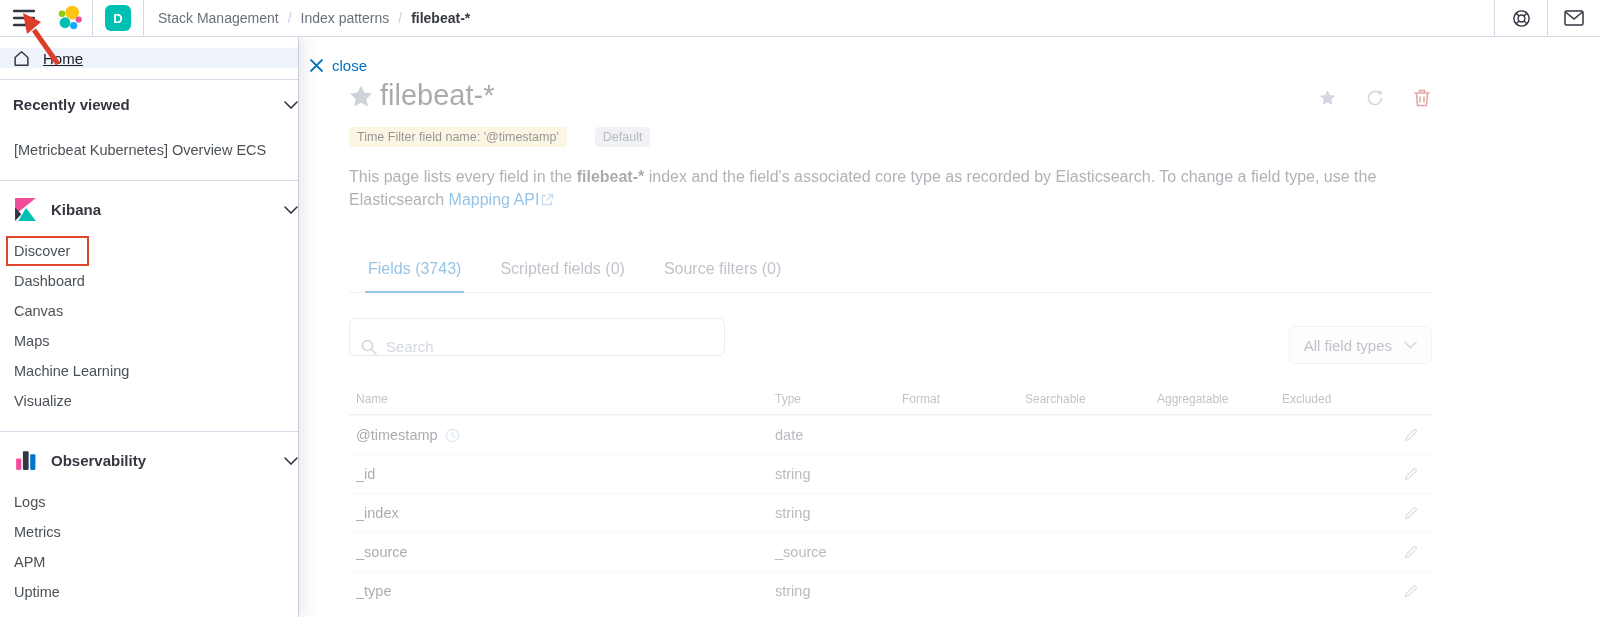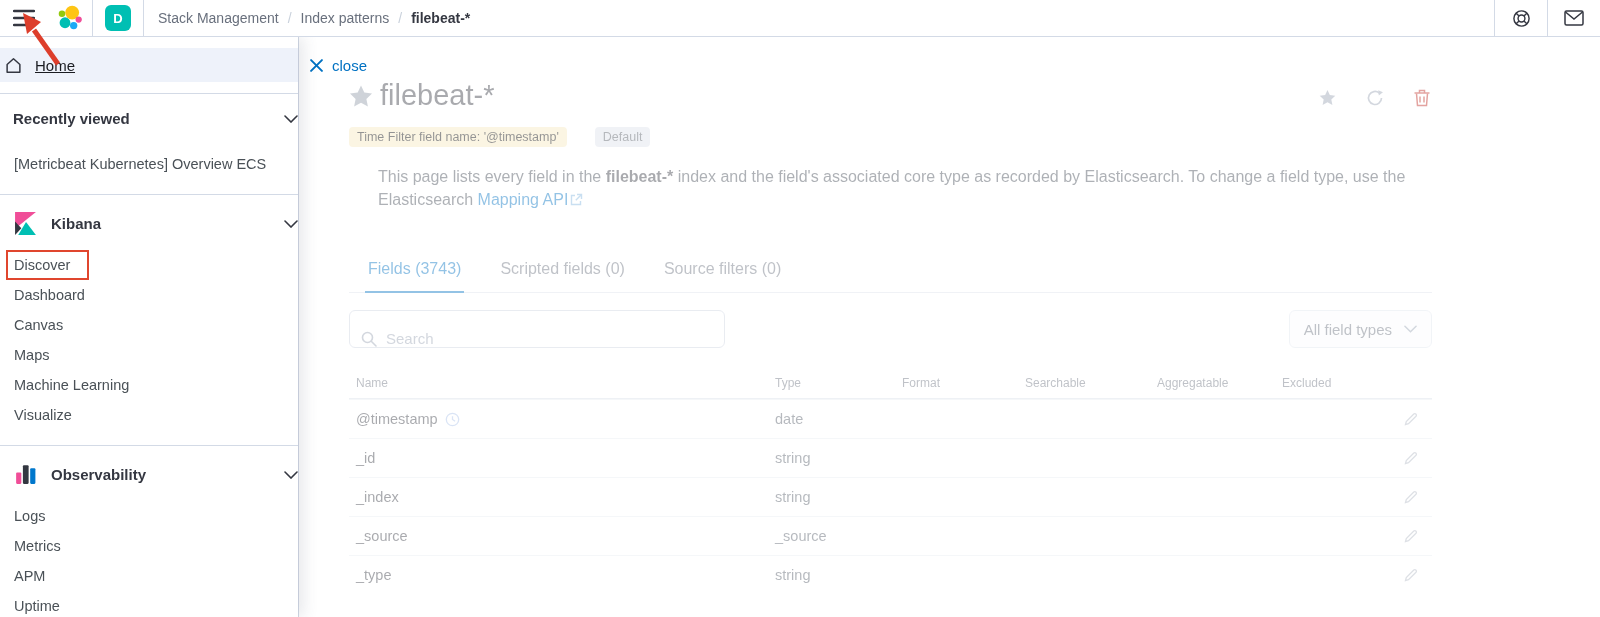--- a/index.html
+++ b/index.html
@@ -19,22 +19,22 @@
   .crumb { color:#69707D; cursor:pointer; }
   .crumb-sep { color:#C9D1DC; }
   .crumb-last { color:#343741; font-weight:700; }
   .topbar-right { margin-left:auto; display:flex; align-items:center; height:36px; }
   .topbar-icon-btn { width:52px; height:36px; display:flex; align-items:center; justify-content:center;
     background:none; border:none; cursor:pointer; }
 
   
   .sidebar { position:absolute; top:37px; left:0; width:298px; height:580px; background:#fff;
     box-shadow:6px 0 14px rgba(65,78,101,.12), 1px 0 0 #D3DAE6; z-index:50; }
-  .home-row { margin-top:11px; height:34px; background:#EEF2FA; display:flex; align-items:center;
-    padding:0 5px; gap:13px; cursor:pointer; }
+  .home-row { margin-top:11px; height:20px; background:#EEF2FA; display:flex; align-items:center;
+    padding:0 13px; gap:13px; cursor:pointer; }
   .home-label { font-size:15px; color:#1A1C21; text-decoration:underline; }
   .sb-divider { border:none; border-top:1px solid #D3DAE6; margin:11px 0 0 0; }
   .sb-section { padding:16px 0 4px 13px; }
   .sb-head { display:flex; align-items:center; }
   .sb-head .grow { flex:1; }
   .sb-title { font-size:15px; font-weight:700; color:#343741; cursor:pointer; }
   .sb-logo { margin-right:13px; display:flex; }
   .chev { color:#343741; display:flex; }
   .sb-item { font-size:14.5px; color:#4A5157; margin:0 0 0 1px; height:30px; display:flex; align-items:center; cursor:pointer; }
   .rv-item { margin-top:22px; }
@@ -52,37 +52,37 @@
   .main-col { position:absolute; left:349px; top:37px; width:1083px; }
   .faded { opacity:0.42; }
   .title-row { margin-top:42px; display:flex; align-items:center; gap:7px; }
   .page-title { font-size:29px; font-weight:400; color:#343741; }
   .title-actions { position:absolute; right:2px; top:52px; display:flex; gap:30px; }
   .icon-btn { background:none; border:none; cursor:pointer; display:flex; }
   .badge-row { margin-top:15px; display:flex; gap:28px; }
   .badge { font-size:12.5px; height:20px; display:flex; align-items:center; padding:0 8px; border-radius:4px; }
   .badge-warn { background:#F6E8BD; color:#000000; }
   .badge-default { background:#DDE2EC; color:#515761; }
-  .desc { margin-top:18px; font-size:16px; line-height:23px; color:#3F4752; max-width:1040px;margin-left:29px; }
+  .desc { margin-top:18px; font-size:16px; line-height:23px; color:#3F4752; max-width:1040px; }
   .desc b { color:#343741; }
   .desc a { color:#0071C2; text-decoration:none; cursor:pointer; }
   .ext-ico { display:inline-block; vertical-align:-1px; margin-left:2px; }
 
   .tabs { margin-top:38px; display:flex; gap:33px; border-bottom:1px solid #DCE2EC; padding-left:16px; }
   .tab { font-size:16px; color:#69707D; padding:10px 3px 13px; cursor:pointer; border-bottom:2px solid transparent; margin-bottom:-1px; }
   .tab.active { color:#0071C2; border-bottom-color:#0071C2; }
 
   .filter-row { margin-top:17px; display:flex; justify-content:space-between; align-items:center; }
   .search-box { width:376px; height:38px; border:1px solid #CBD2E0; border-radius:6px; background:#fff;
     display:flex; align-items:flex-end; padding:0 11px; gap:9px; }
   .search-box input { border:none; outline:none; font-size:15px; flex:1; color:#343741;
     font-family:"Liberation Sans","DejaVu Sans",sans-serif; background:transparent; }
   .search-box input::placeholder { color:#98A2B3; }
   .type-filter { height:38px; border:1px solid #E0E5EE; background:#FBFCFD; border-radius:6px;
-    display:flex; align-items:center; gap:12px; padding:0 14px; font-size:15px; color:#69707D; cursor:pointer; }
+    display:flex; align-items:center; gap:12px; padding:0 14px; font-size:15px; color:#69707D; cursor:pointer;margin-top:16px; }
 
   .table { margin-top:20px; width:100%; font-size:14.5px; }
   .t-row { display:grid; grid-template-columns:419px 127px 123px 132px 125px 105px 1fr;
     align-items:center; height:39px; padding-left:7px; border-top:1px solid #E9EDF3; }
   .t-head { height:31px; border-top:none; border-bottom:1px solid #D8DEE8; font-size:12px; color:#69707D; }
   .cell-name { display:flex; align-items:center; gap:7px; color:#343741;text-align:right; }
   .cell-type { color:#525A66; }
   .dot { width:8px; height:8px; border-radius:50%; background:#00BFB3; margin-left:9px; }
   .cell-actions { display:flex; justify-content:flex-end; padding-right:14px; }
 </style>

